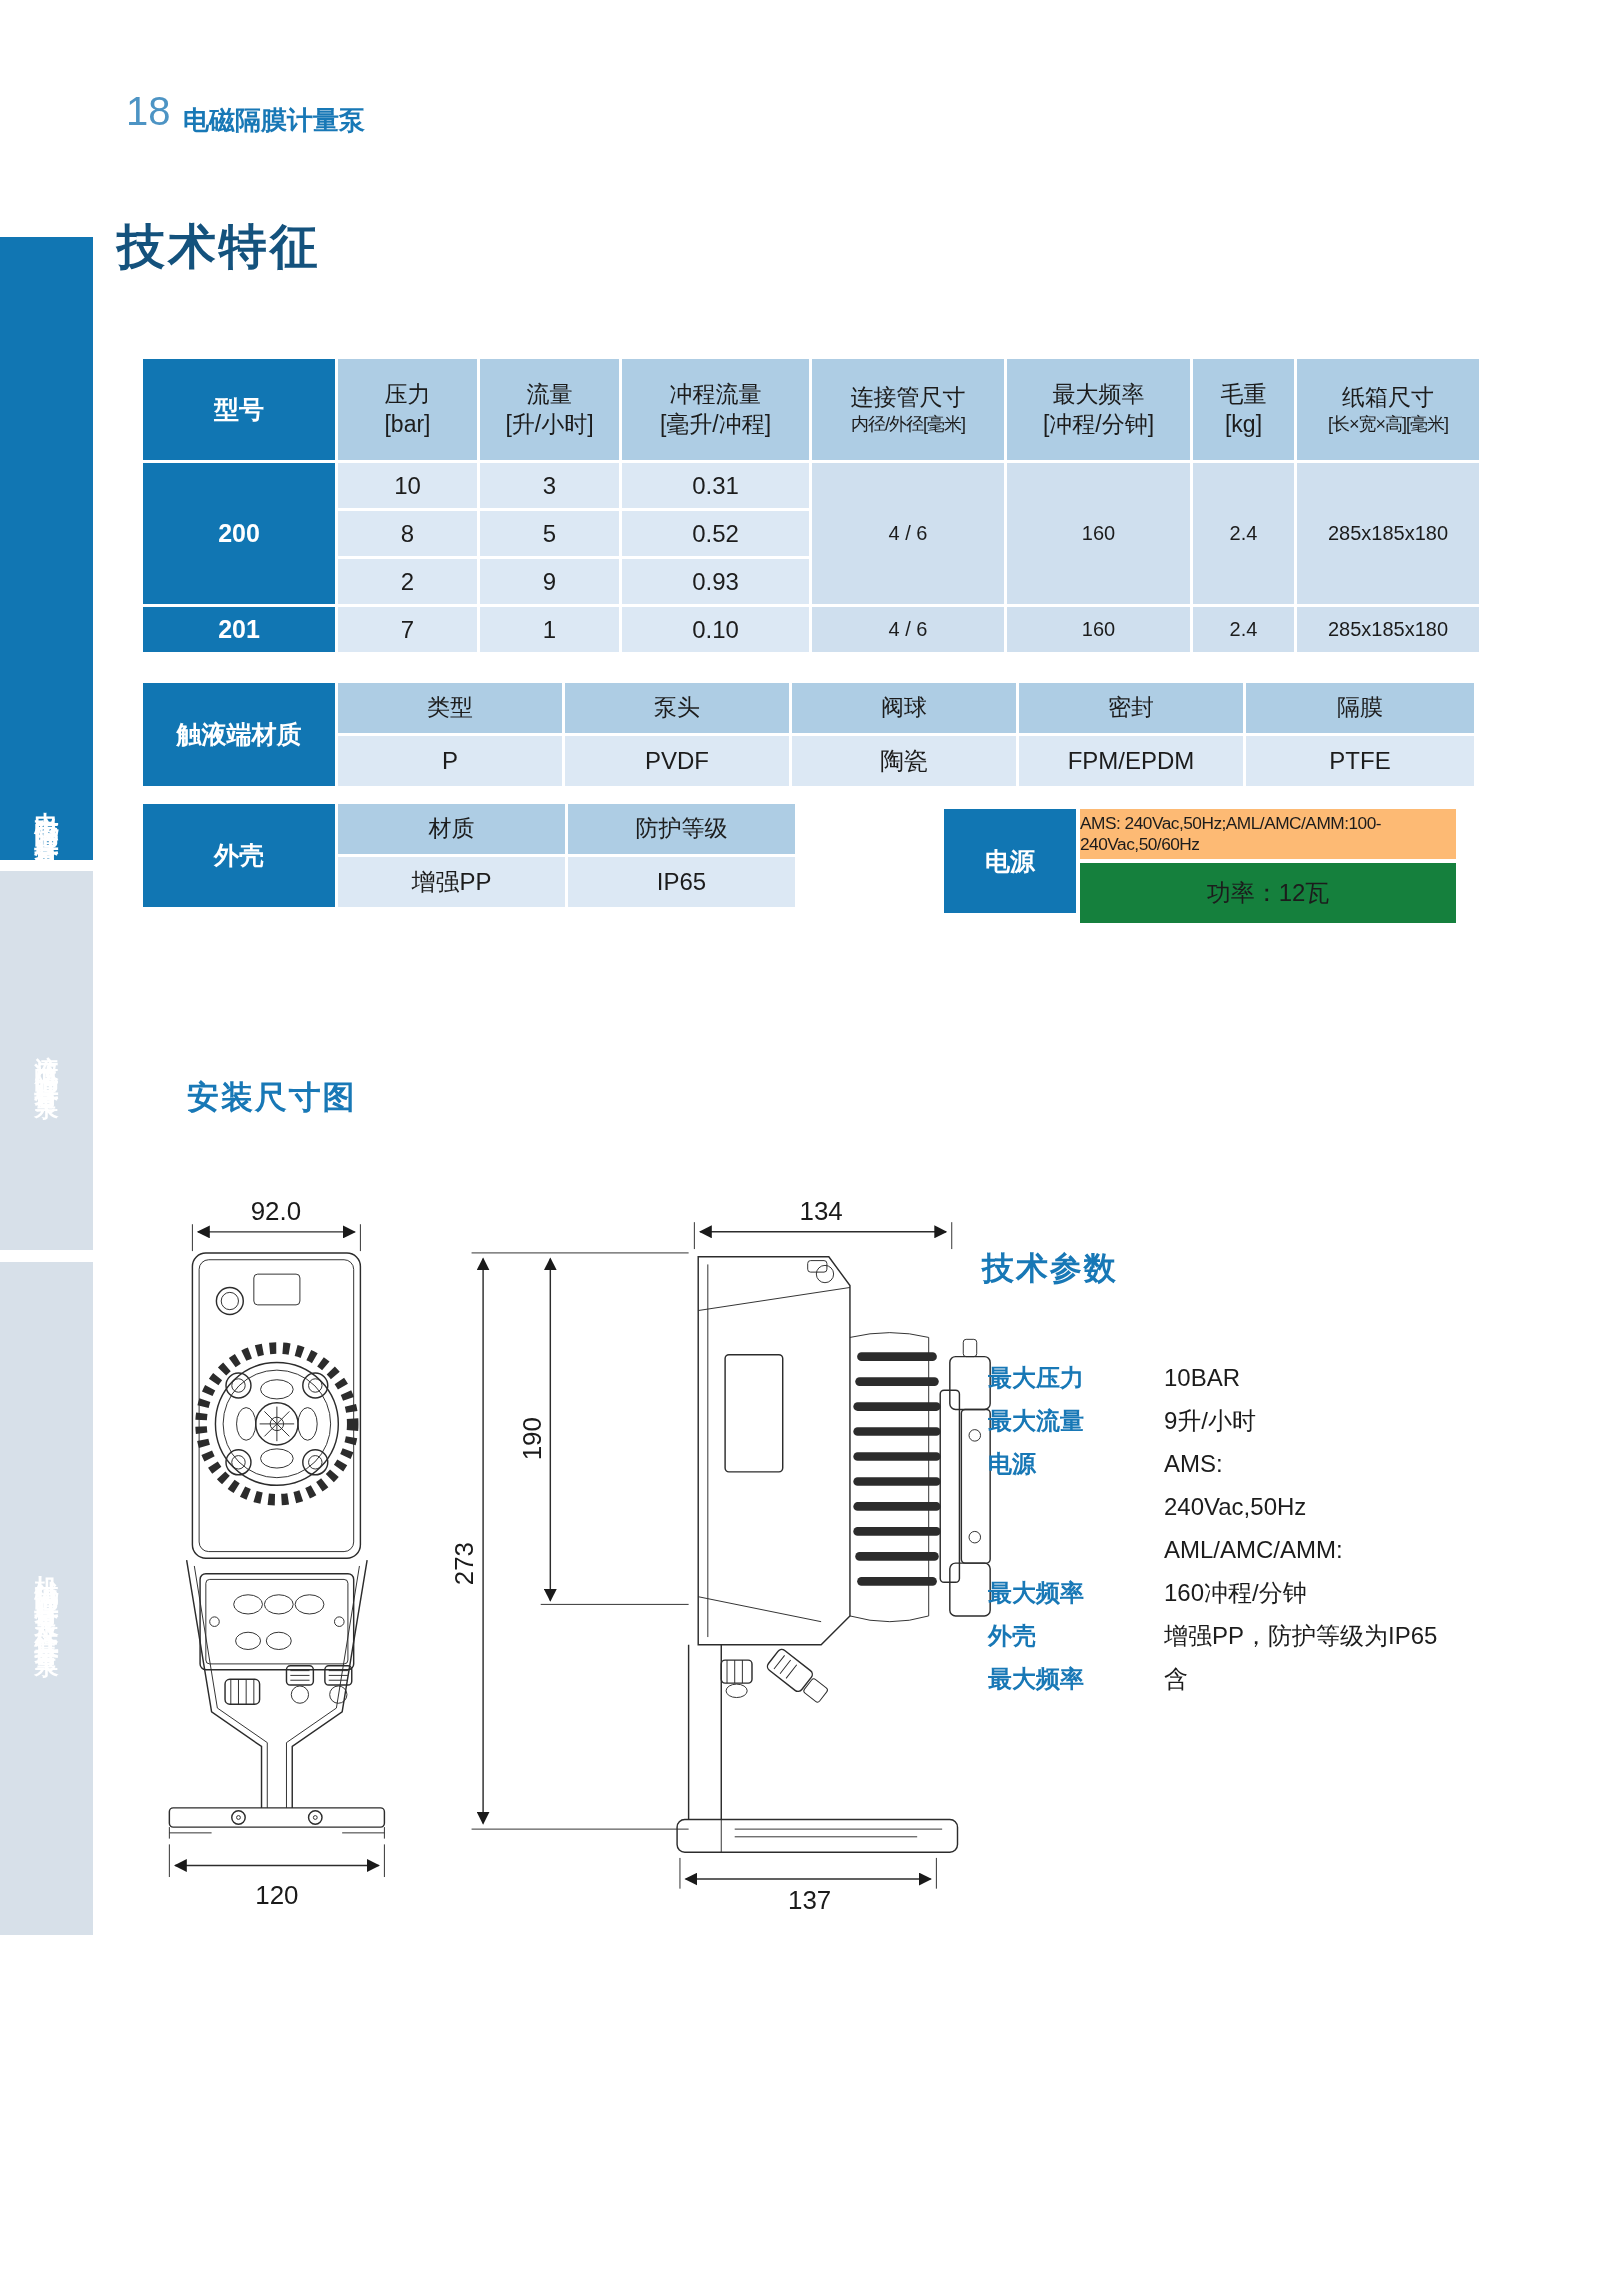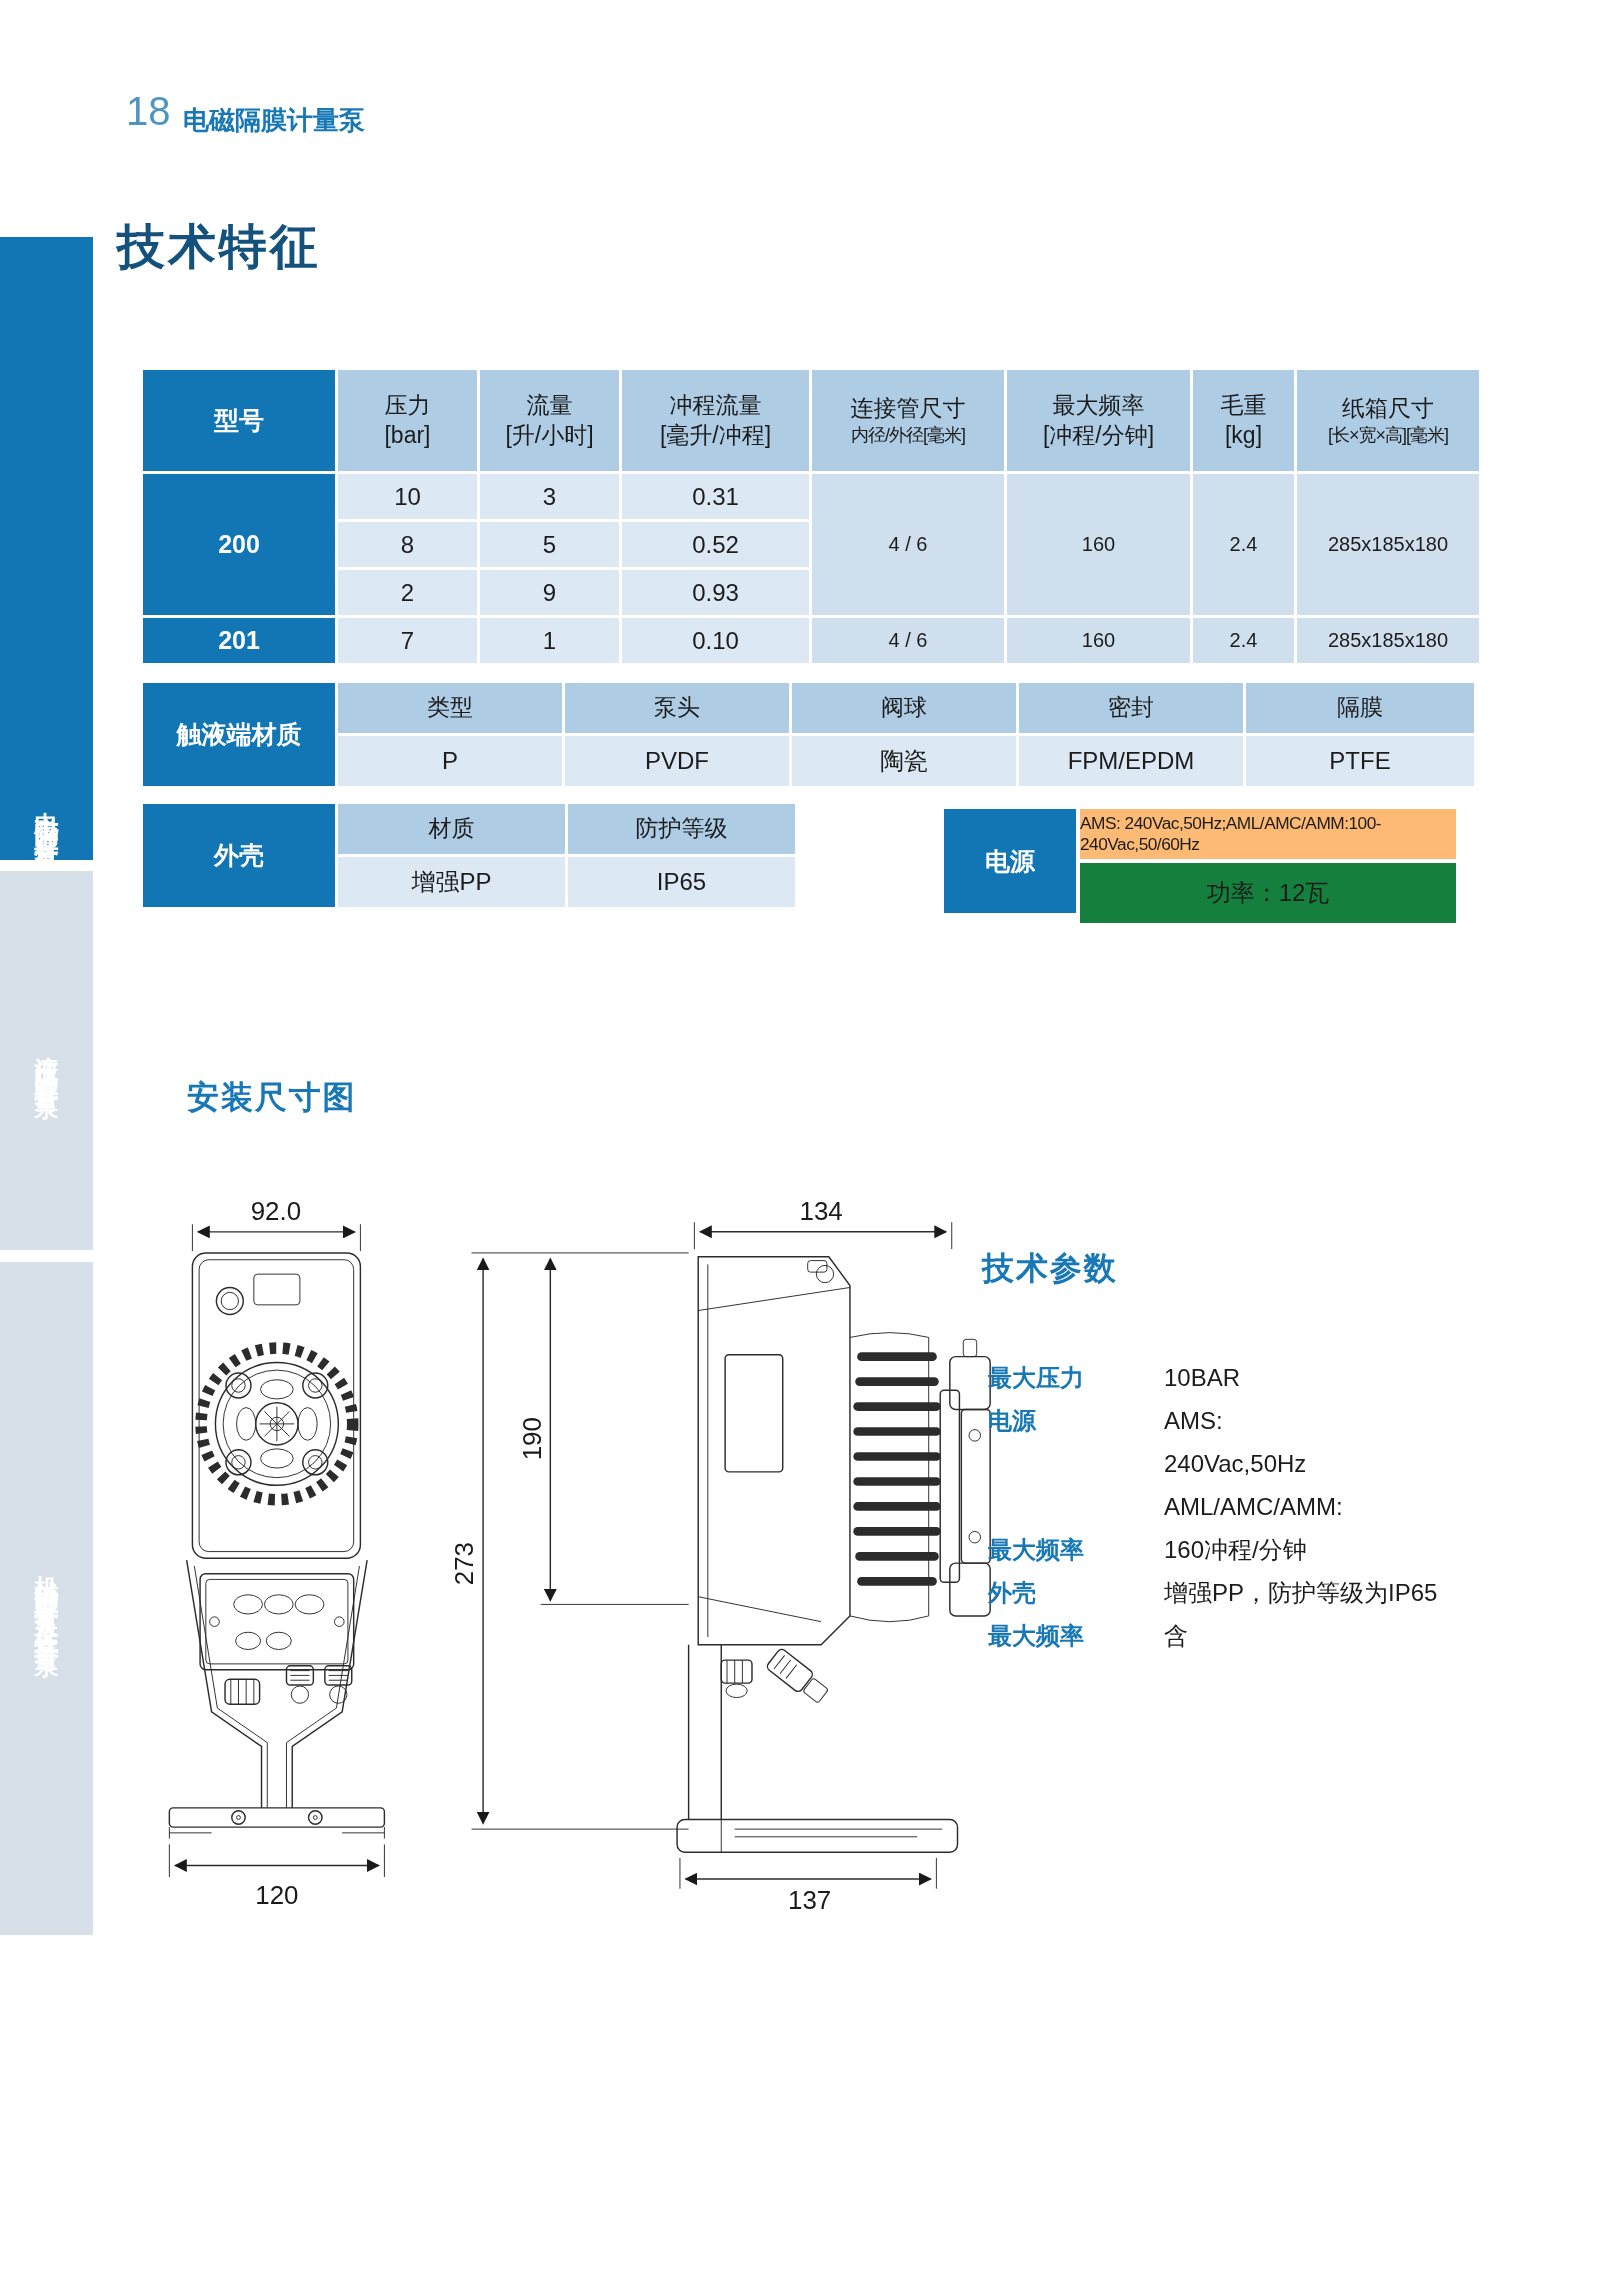--- a/index.html
+++ b/index.html
@@ -28,21 +28,21 @@
 
   
   table{border-collapse:separate;border-spacing:3.8px;table-layout:fixed;}
   td{text-align:center;vertical-align:middle;padding:0;}
   .hcell{background:#aecde4;color:#1c1c1c;font-size:23px;line-height:1.3;}
   .hcell .sm{font-size:18px;letter-spacing:-1px;}
   .dark{background:#1176b3;color:#ffffff;font-weight:bold;font-size:25px;}
   .c1{background:#dce8f4;font-size:24px;}
   .c2{background:#cfdfee;font-size:20px;}
 
-  .t1{left:140px;top:367px;width:1315px;}
+  .t1{left:140px;top:356px;width:1315px;}
   .t1 tr.hr{height:101px;}
   .t1 tr.dr{height:45px;}
 
   .t2{left:140px;top:680px;width:1315px;}
   .t2 tr{height:50px;}
 
   .t3{left:140px;top:801px;width:653px;}
   .t3 tr{height:50px;}
 
   .power-label{left:944px;top:809px;width:132px;height:104px;background:#1176b3;
@@ -360,20 +360,24 @@
 </div>
 
 <div class="abs params-heading">技术参数</div>
 
 <div class="abs params-list">
   <div class="param-row">
     <div class="param-label">最大压力</div>
     <div class="param-value">10BAR</div>
   </div>
   <div class="param-row">
+    <div class="param-label">最大流量</div>
+    <div class="param-value">9升/小时</div>
+  </div>
+  <div class="param-row">
     <div class="param-label">电源</div>
     <div class="param-value">AMS:</div>
   </div>
   <div class="param-row">
     <div class="param-label"></div>
     <div class="param-value">240Vac,50Hz</div>
   </div>
   <div class="param-row">
     <div class="param-label"></div>
     <div class="param-value">AML/AMC/AMM:</div>

